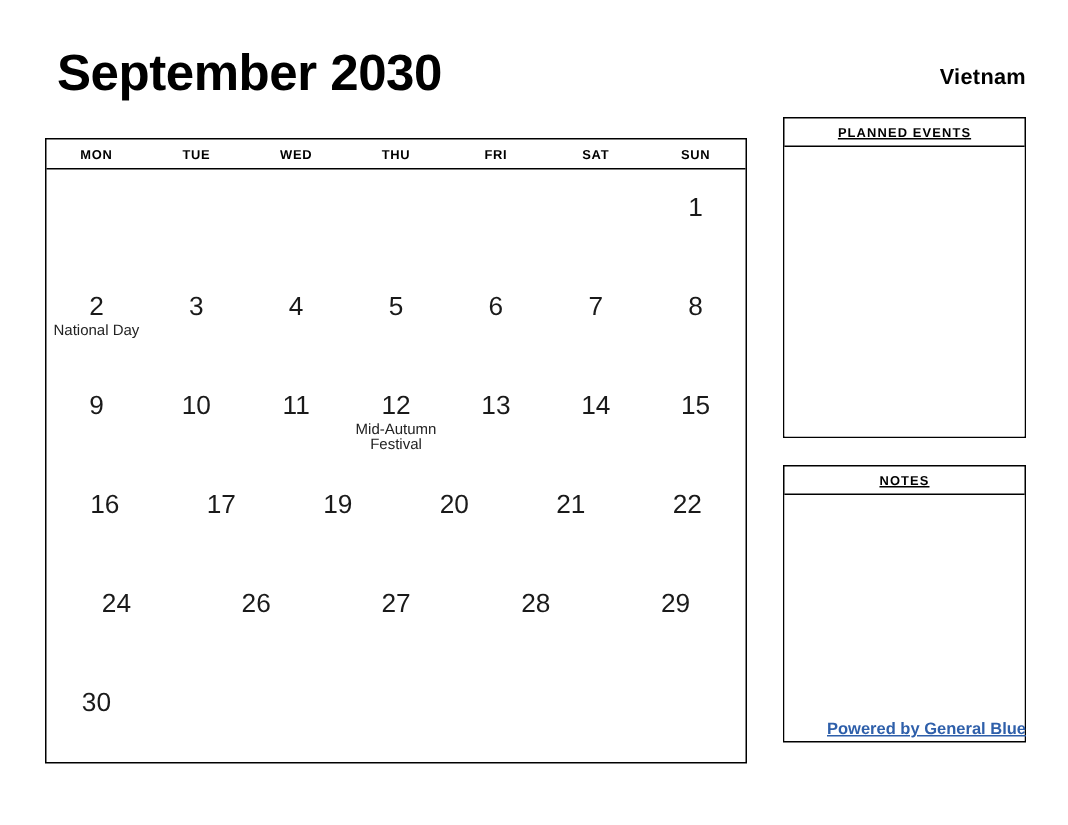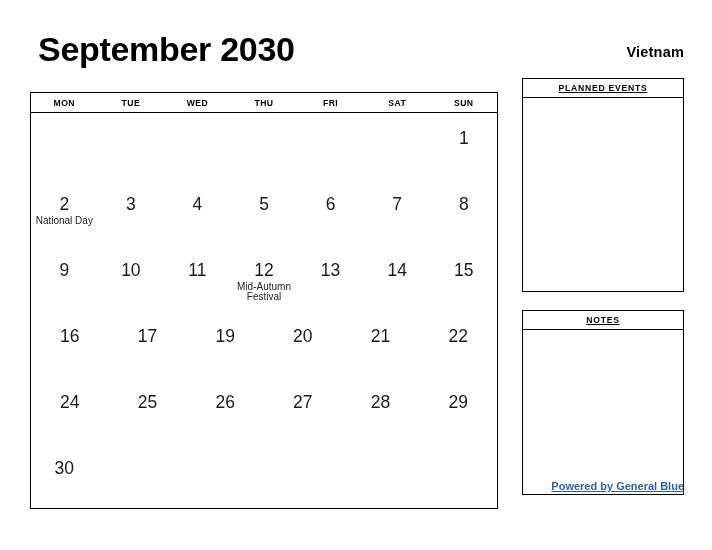--- a/index.html
+++ b/index.html
@@ -255,23 +255,20 @@
         </div>
         <div class="day-cell">
           <div class="day-num">22</div>
         </div>
       </div>
       <div class="week-row">
         <div class="day-cell">
           <div class="day-num">24</div>
         </div>
         <div class="day-cell">
-          <div class="day-num">25</div>
-        </div>
-        <div class="day-cell">
           <div class="day-num">26</div>
         </div>
         <div class="day-cell">
           <div class="day-num">27</div>
         </div>
         <div class="day-cell">
           <div class="day-num">28</div>
         </div>
         <div class="day-cell">
           <div class="day-num">29</div>

